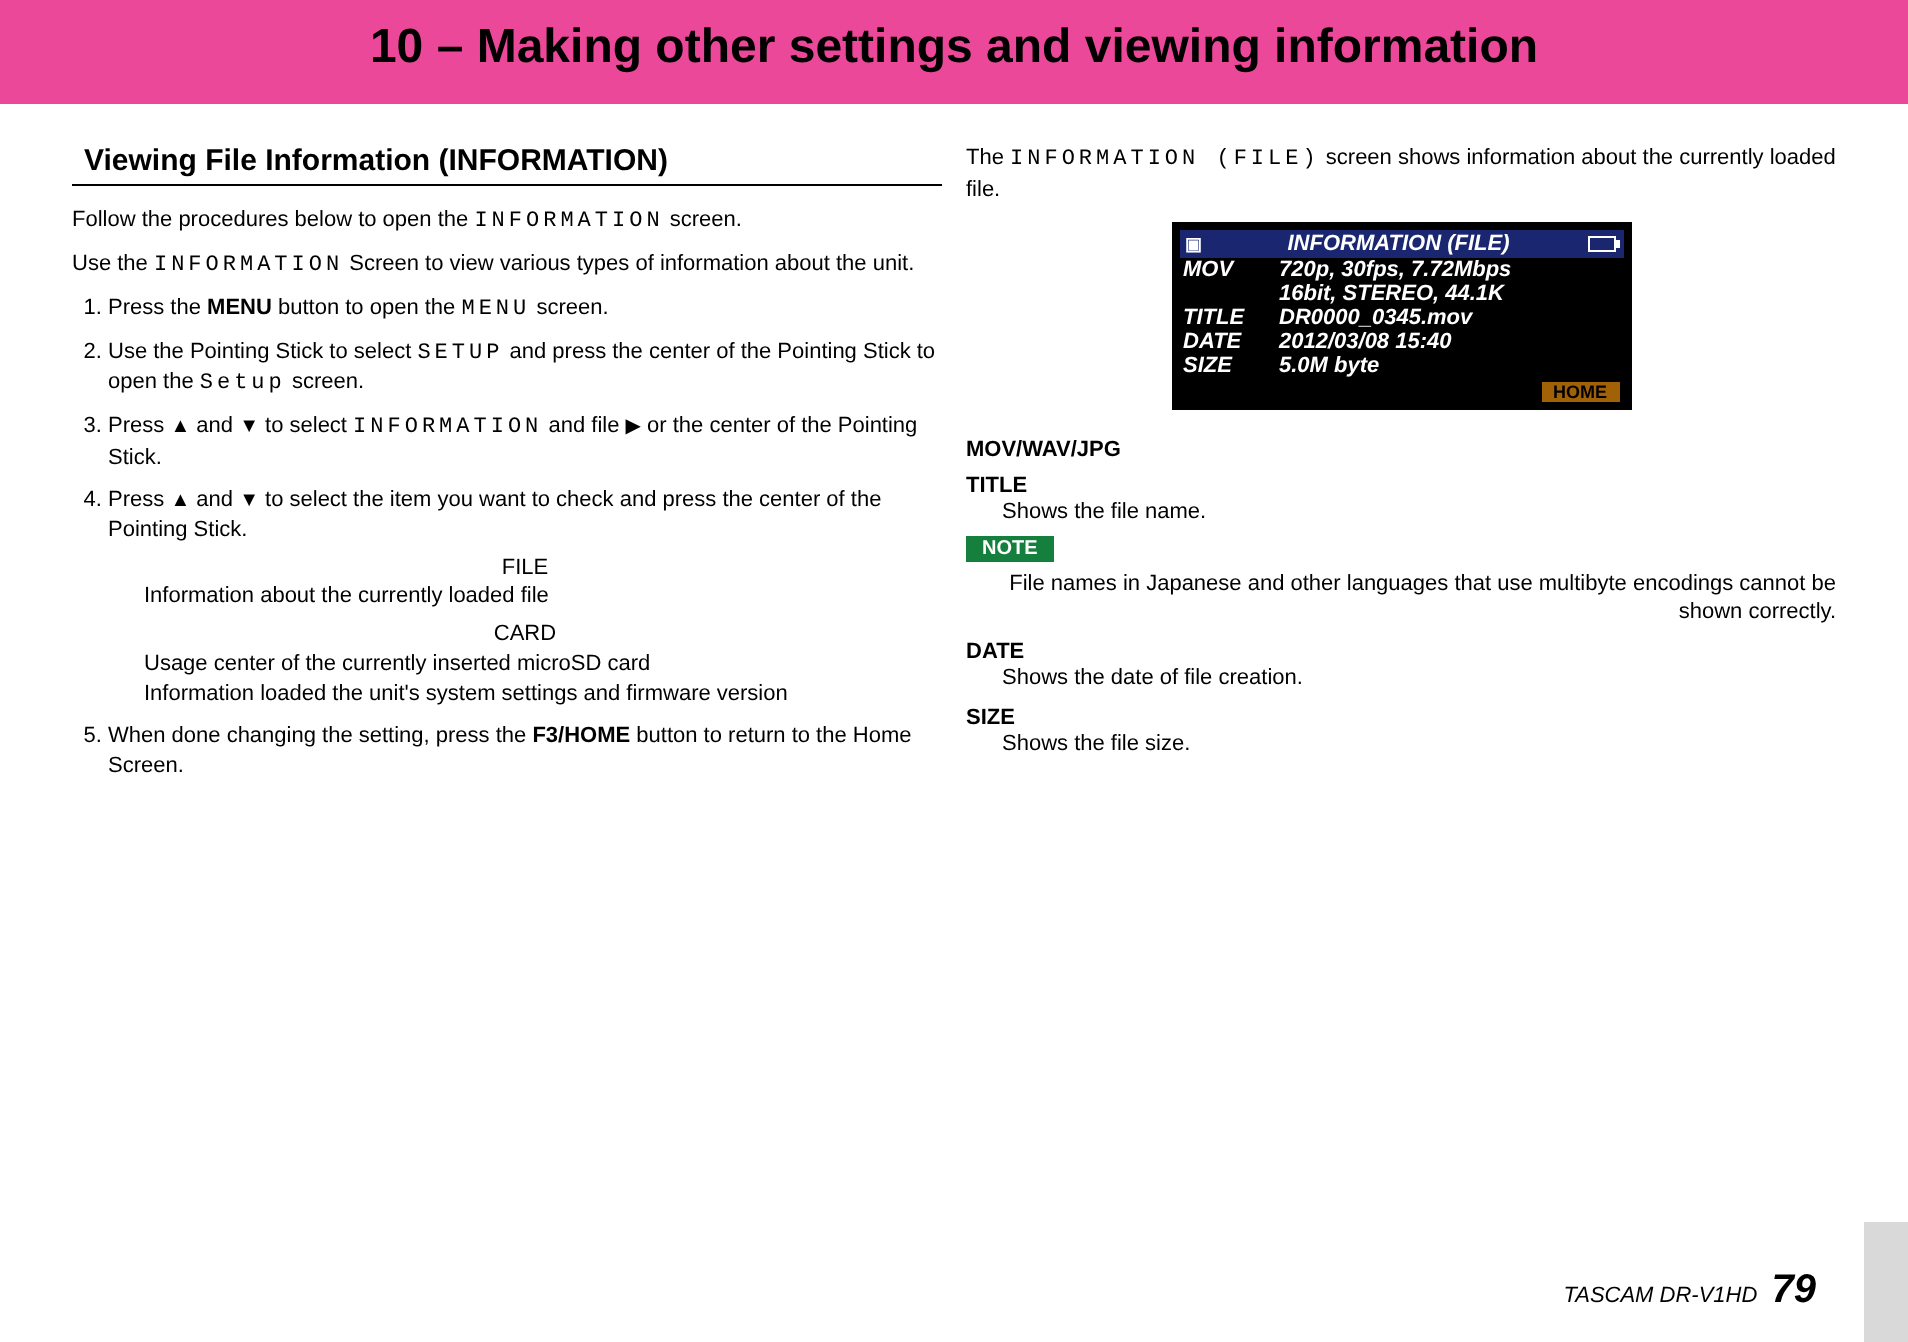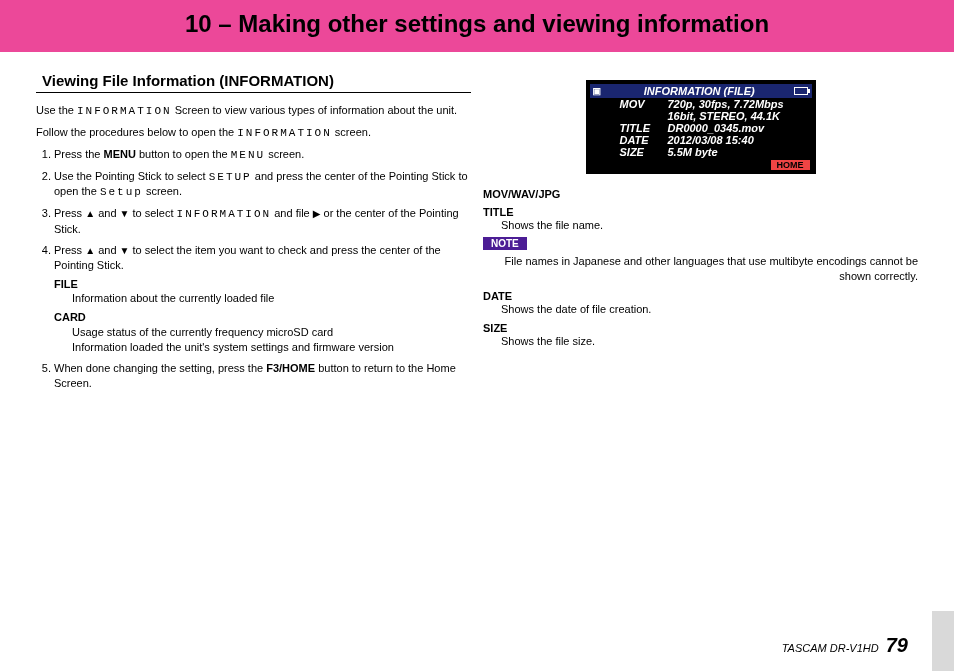--- a/index.html
+++ b/index.html
@@ -49,21 +49,21 @@
   p { line-height: 1.35; margin-bottom: 6px; }
   .lcd-font {
     font-family: "Courier New", monospace;
     letter-spacing: 2px;
     font-weight: 400;
   }
   ol { list-style: decimal; padding-left: 18px; }
   ol > li { margin-bottom: 6px; line-height: 1.35; }
   .bold { font-weight: 700; }
   .defs { margin-top: 4px; }
-  .def-term { font-weight: 700; margin-top: 4px; }
+  .def-term { font-weight: 400; margin-top: 4px; text-align: center; }
   .def-body { padding-left: 18px; line-height: 1.35; }
   .arrow { font-size: 10px; }
   
   .lcd-wrap { display:flex; justify-content:center; margin: 8px 0 14px; }
   .lcd {
     width: 230px;
     background: #000;
     padding: 4px;
     font-family: Arial, sans-serif;
   }
@@ -83,41 +83,40 @@
   .batt { width:14px; height:8px; border:1px solid #fff; position:relative; margin-right:3px;}
   .batt::after{content:"";position:absolute;right:-3px;top:1px;width:2px;height:4px;background:#fff;}
   .batt-fill{background:#3c6; width:100%; height:100%;}
   .lcd-row {
     display:flex;
     color:#fff;
     font-size:11px;
     font-weight:700;
     font-style:italic;
     padding: 0 2px;
-    margin-left: 28px;
   }
   .lcd-label { width: 48px; }
   .lcd-val { flex:1; }
   .lcd-foot {
     display:flex;
     justify-content:flex-end;
     padding: 2px 2px 0 2px;
   }
   .lcd-home {
-    background:#ef4444;
+    background:#a16207;
     color:#000;
     font-size:9px;
     font-weight:700;
     padding: 0 6px;
   }
   .field-block { margin-top: 6px; }
   .field-name { font-weight:700; }
   .field-body { padding-left: 18px; line-height:1.35; }
   .note-label {
-    background:#4c1d95;
+    background:#15803d;
     color:#fff;
     font-size:10px;
     font-weight:700;
     padding: 1px 8px;
     display:inline-block;
     margin-top:4px;
     text-align:right;
   }
   .footer {
     position:absolute;
@@ -144,54 +143,57 @@
   <h1>10 – Making other settings and viewing information</h1>
 </div>
 
 <div class="columns">
 
   <div class="col">
     <hr class="section-line" style="margin-bottom:0;border:none;">
     <div class="section-title">Viewing File Information (INFORMATION)</div>
 
     <p>
-      <span>Use the </span><span class="lcd-font">INFORMATION</span><span> Screen to view various types of information about the unit.</span>
+      <span>Follow the procedures below to open the </span><span class="lcd-font">INFORMATION</span><span> screen.</span>
     </p>
     <p>
-      <span>Follow the procedures below to open the </span><span class="lcd-font">INFORMATION</span><span> screen.</span>
+      <span>Use the </span><span class="lcd-font">INFORMATION</span><span> Screen to view various types of information about the unit.</span>
     </p>
 
     <ol>
       <li>
         <span>Press the </span><span class="bold">MENU</span><span> button to open the </span><span class="lcd-font">MENU</span><span> screen.</span>
       </li>
       <li>
         <span>Use the Pointing Stick to select </span><span class="lcd-font">SETUP</span><span> and press the center of the Pointing Stick to open the </span><span class="lcd-font">Setup</span><span> screen.</span>
       </li>
       <li>
         <span>Press </span><span class="arrow">▲</span><span> and </span><span class="arrow">▼</span><span> to select </span><span class="lcd-font">INFORMATION</span><span> and file </span><span class="arrow">▶</span><span> or the center of the Pointing Stick.</span>
       </li>
       <li>
         <span>Press </span><span class="arrow">▲</span><span> and </span><span class="arrow">▼</span><span> to select the item you want to check and press the center of the Pointing Stick.</span>
         <div class="defs">
           <div class="def-term">FILE</div>
           <div class="def-body">Information about the currently loaded file</div>
           <div class="def-term">CARD</div>
-          <div class="def-body">Usage status of the currently frequency microSD card</div>
+          <div class="def-body">Usage center of the currently inserted microSD card</div>
           <div class="def-body">Information loaded the unit's system settings and firmware version</div>
         </div>
       </li>
       <li>
         <span>When done changing the setting, press the </span><span class="bold">F3/HOME</span><span> button to return to the Home Screen.</span>
       </li>
     </ol>
   </div>
 
   <div class="col">
 
+    <p>
+      <span>The </span><span class="lcd-font">INFORMATION (FILE)</span><span> screen shows information about the currently loaded file.</span>
+    </p>
 
     <div class="lcd-wrap">
       <div class="lcd">
         <div class="lcd-titlebar">
           <span class="ico">▣</span>
           <span>INFORMATION (FILE)</span>
           <span class="batt"><span class="batt-fill"></span></span>
         </div>
         <div class="lcd-row">
             <span class="lcd-label">MOV</span>
@@ -204,21 +206,21 @@
         <div class="lcd-row">
             <span class="lcd-label">TITLE</span>
             <span class="lcd-val">DR0000_0345.mov</span>
           </div>
         <div class="lcd-row">
             <span class="lcd-label">DATE</span>
             <span class="lcd-val">2012/03/08 15:40</span>
           </div>
         <div class="lcd-row">
             <span class="lcd-label">SIZE</span>
-            <span class="lcd-val">5.5M byte</span>
+            <span class="lcd-val">5.0M byte</span>
           </div>
         <div class="lcd-foot">
           <span class="lcd-home">HOME</span>
         </div>
       </div>
     </div>
 
     <div class="field-block">
       <div class="field-name">MOV/WAV/JPG</div>
     </div>

